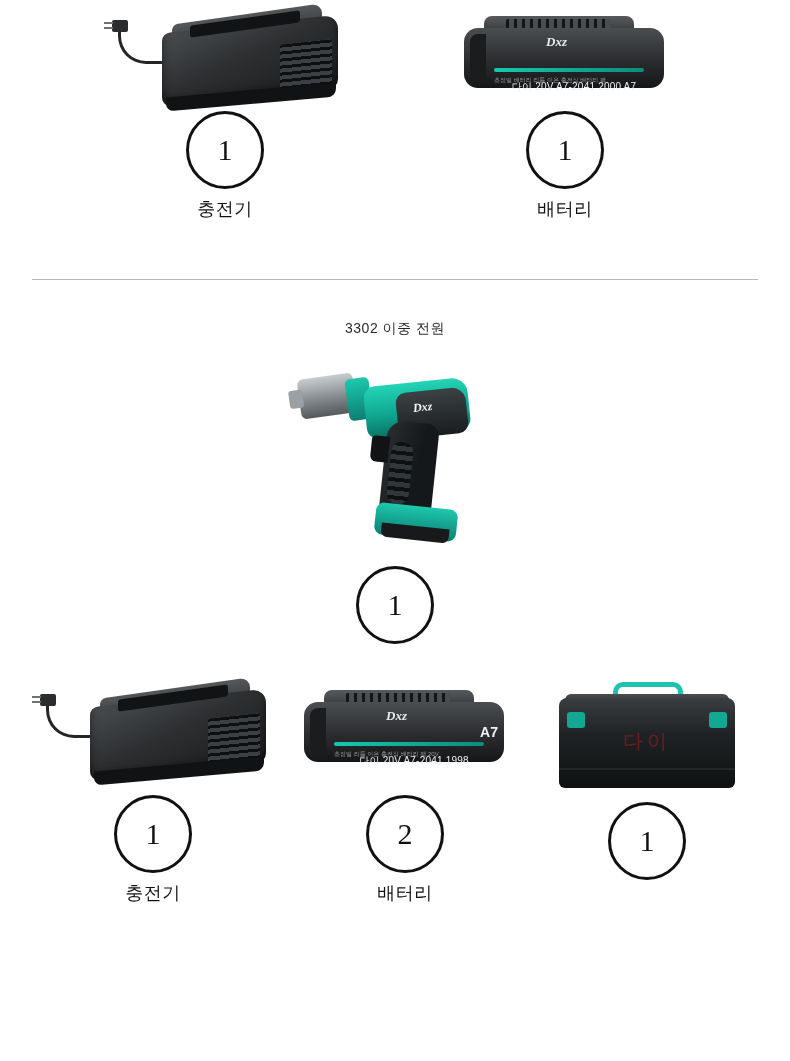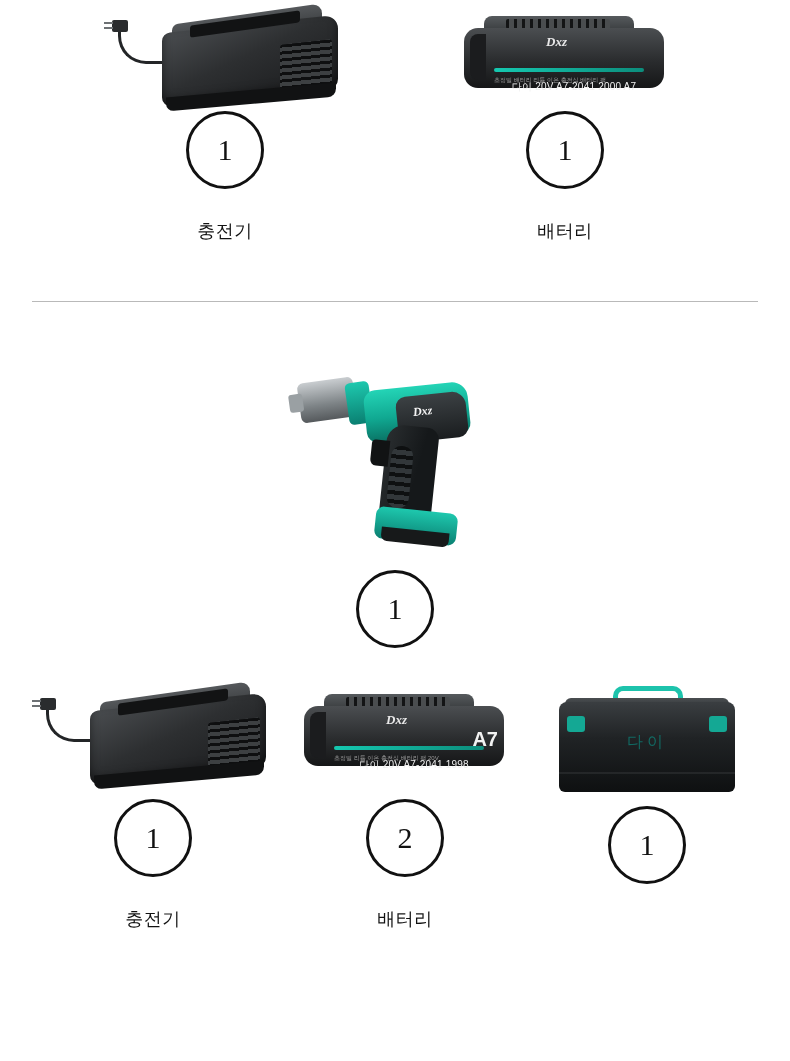--- a/index.html
+++ b/index.html
@@ -54,21 +54,21 @@
     display: flex;
     align-items: center;
     justify-content: center;
     font-size: 30px;
     font-family: "Liberation Serif", serif;
     color: #111;
     background: #fff;
   }
 
   .item-label {
-    margin-top: 30px;
+    margin-top: 8px;
     font-size: 18px;
     color: #111;
     letter-spacing: 0.5px;
   }
   .item-label.small { font-size: 12px; letter-spacing: 0; }
 
   
   .charger { width: 230px; height: 105px; }
   .charger .body {
     position: absolute;
@@ -194,21 +194,21 @@
   .battery .subtext {
     position: absolute;
     left: 44px; top: 70px;
     font-size: 6px;
     color: #9a9a9a;
     white-space: nowrap;
   }
   .battery .a7 {
     position: absolute;
     right: 22px; top: 44px;
-    font-size: 20px;
+    font-size: 14px;
     font-weight: bold;
     color: #f2f2f2;
     text-align: center;
   }
 
   
   .drill { width: 220px; height: 200px; }
   .drill .chuck {
     position: absolute;
     left: 14px; top: 16px;
@@ -329,22 +329,22 @@
     top: 36px;
     width: 18px; height: 16px;
     background: #14a894;
     border-radius: 3px;
   }
   .case .latch-l { left: 20px; }
   .case .latch-r { right: 20px; }
   .case .text {
     position: absolute;
     left: 0; right: 0; top: 52px;
-    font-size: 16px;
-    color: #0f766e;
+    font-size: 20px;
+    color: #7f1d1d;
     letter-spacing: 4px;
     opacity: 0.85;
   }
   .case .seam {
     position: absolute;
     left: 12px; top: 92px;
     width: 176px; height: 2px;
     background: rgba(255,255,255,0.07);
   }
 </style>
@@ -382,20 +382,21 @@
       <div class="qty-circle">1</div>
       <div class="item-label">배터리</div>
     </div>
 
   </div>
 </div>
 
 <div class="divider" style="margin-top:58px;"></div>
 
 <div class="section" style="padding-top:40px;">
+  <div class="section-title">3302 이중 전원</div>
 
   <div class="row" style="padding-top:22px;">
     <div class="item" style="width:240px;">
       <div class="art drill">
         <div class="chuck"></div>
         <div class="collar"></div>
         <div class="bodyteal"></div>
         <div class="bodydark"></div>
         <div class="brand">Dxz</div>
         <div class="handle"></div>

